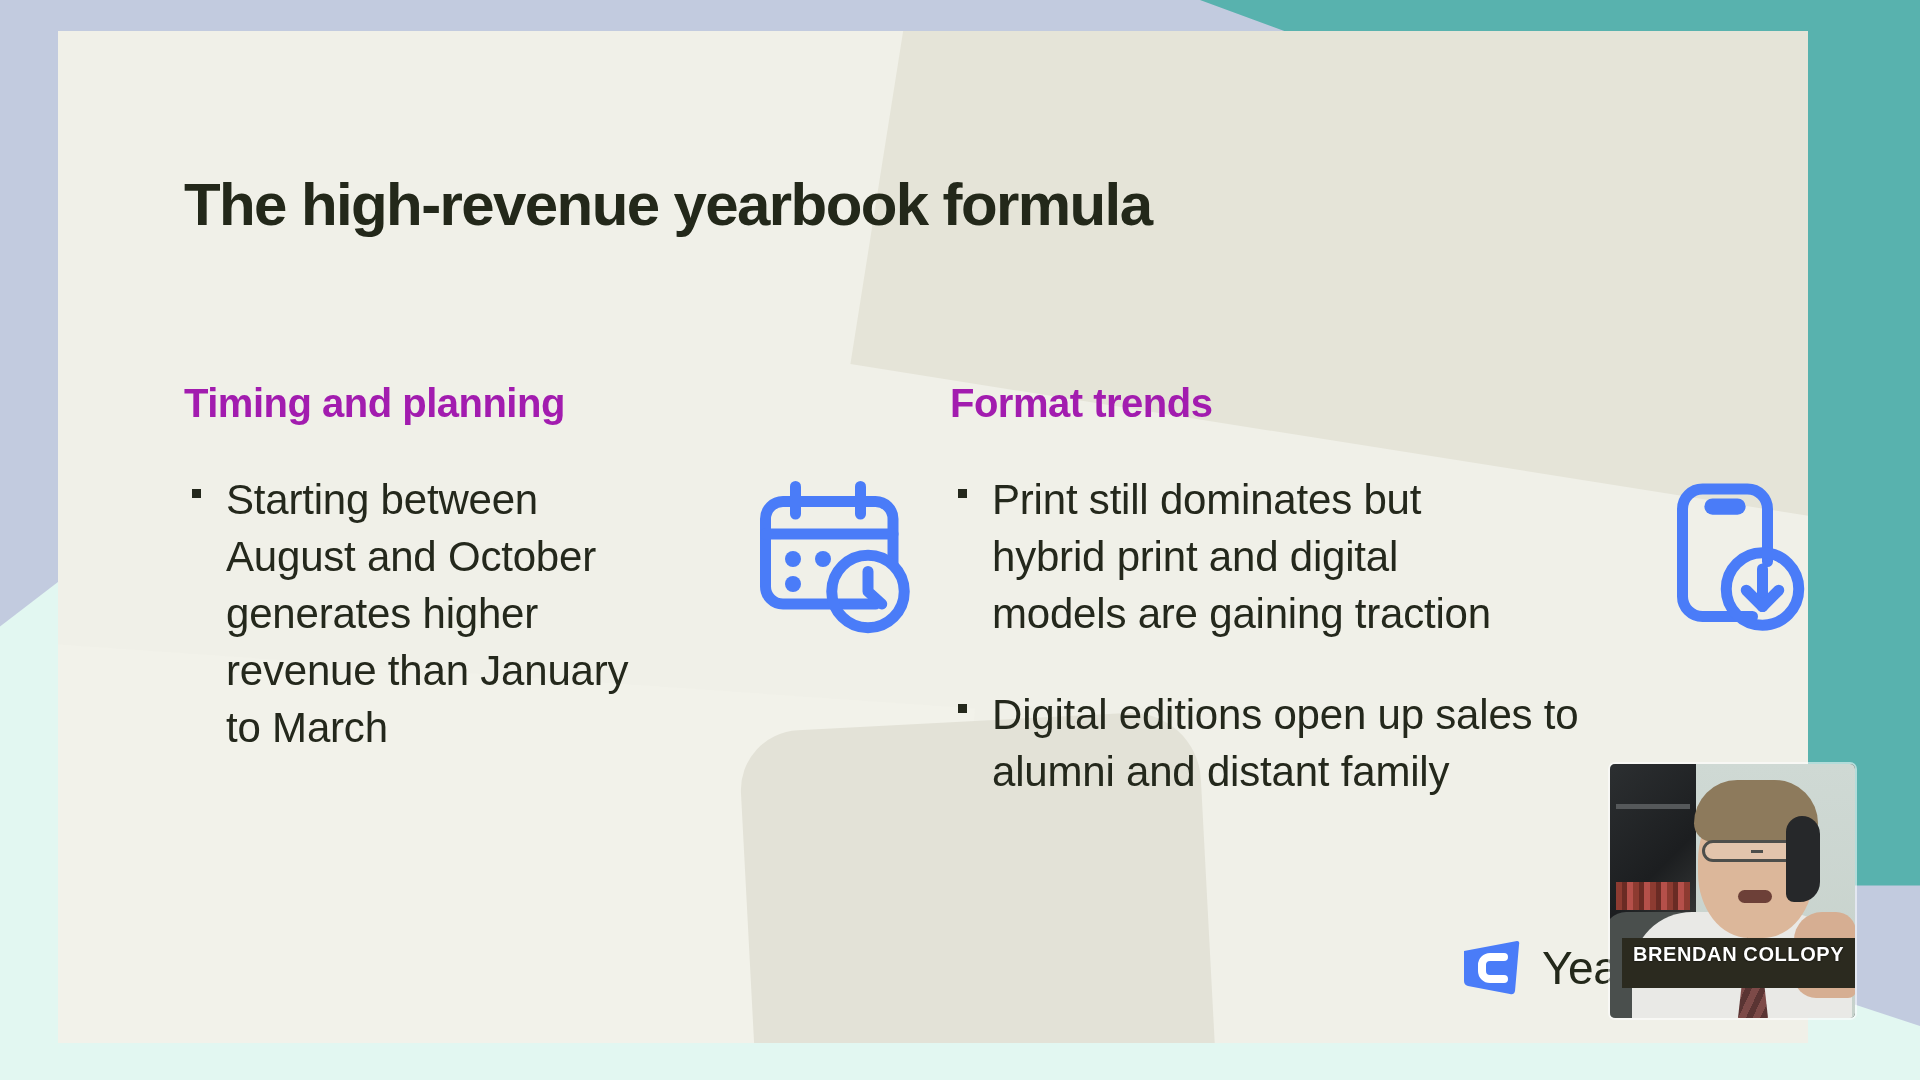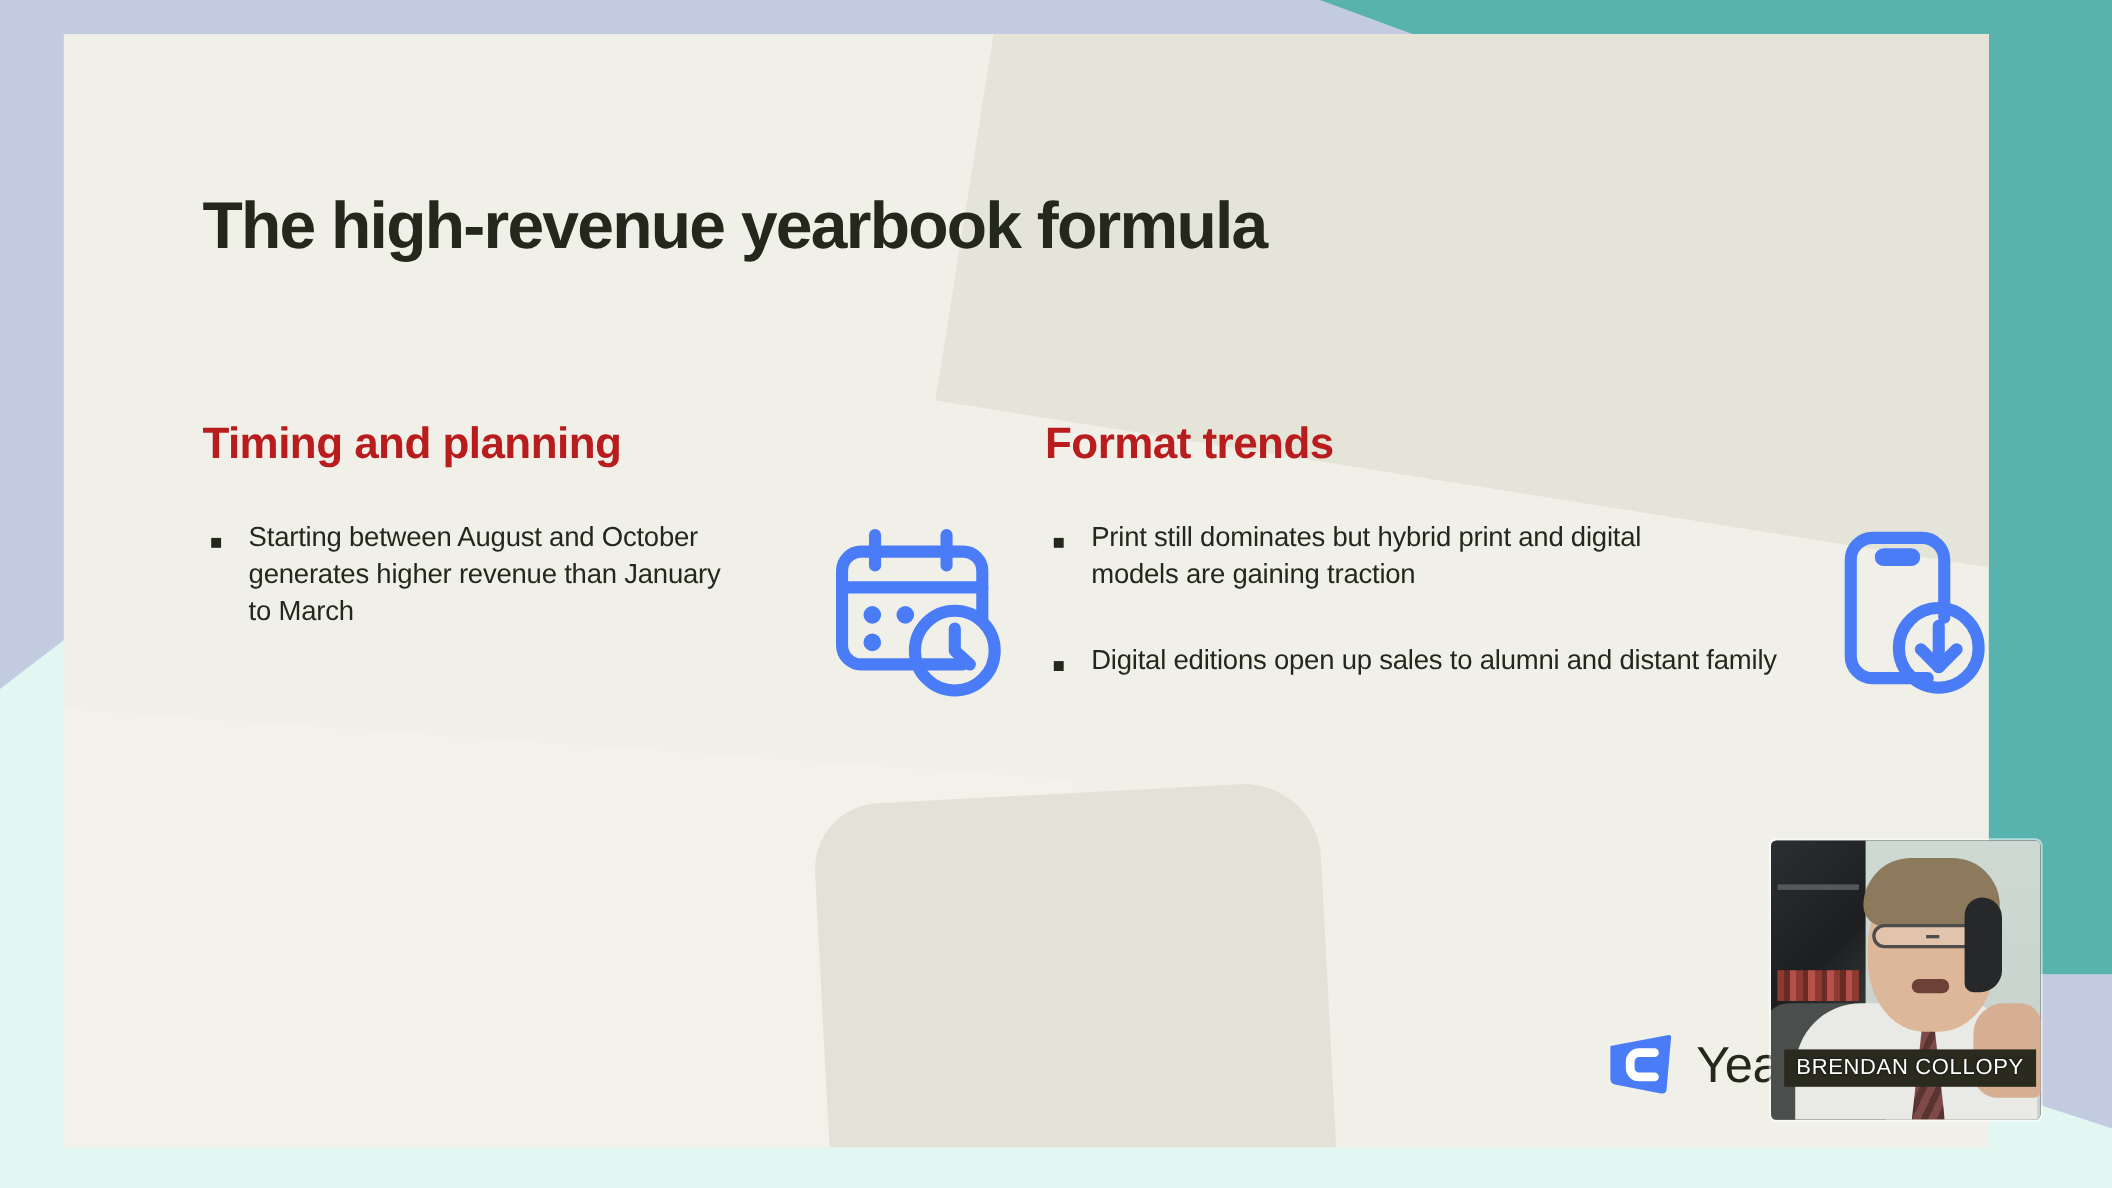--- a/index.html
+++ b/index.html
@@ -66,29 +66,29 @@
     position:absolute; left:126px; top:142px;
     font-size:60px; font-weight:700; letter-spacing:-1.6px;
     color:#23281a; line-height:1.05; white-space:nowrap;
   }
 
   .column { position:absolute; top:350px; }
   #col-left  { left:126px; width:740px; }
   #col-right { left:892px; width:760px; }
 
   .col-heading {
-    font-size:40px; font-weight:700; color:#b91c1c;
+    font-size:40px; font-weight:700; color:#a21caf;
     letter-spacing:-0.5px; margin-bottom:46px; line-height:1.1;
   }
 
   .bullet-list { list-style:none; }
   .bullet-item {
     position:relative; display:block;
     padding-left:42px; margin-bottom:44px;
-    font-size:25px; line-height:1.36;
+    font-size:42px; line-height:1.36;
     color:#24281c; letter-spacing:-0.2px;
   }
   .bullet-item:last-child { margin-bottom:0; }
   .bullet-item::before {
     content:""; position:absolute; left:8px; top:18px;
     width:9px; height:9px; background:#24281c;
   }
   #col-left  .bullet-item { max-width:490px; }
   #col-right .bullet-item:first-child { max-width:570px; }
   #col-right .bullet-item:last-child  { max-width:720px; }
@@ -178,22 +178,22 @@
   #video-headset {
     position:absolute; left:176px; top:52px; width:34px; height:86px;
     background:#26282a; border-radius:16px 18px 20px 8px;
   }
   #video-hand {
     position:absolute; left:184px; top:148px; width:62px; height:86px;
     background:#d6ae92; border-radius:28px 20px 8px 22px;
   }
   #video-name-badge {
     position:absolute; z-index:3; left:12px; bottom:30px;
-    background:#2b2a1f; padding:5px 11px 6px;
-    font-size:20px; font-weight:400; letter-spacing:0.6px;
+    background:#2b2a1f; padding:5px 11px 22px;
+    font-size:20px; font-weight:700; letter-spacing:0.6px;
     color:#ffffff; white-space:nowrap;
     text-shadow:0 0 2px #000;
   }
 </style>
 </head>
 <body>
 
 <div id="stage">
 
   <div class="bg-shape" id="bg-mint"></div>

